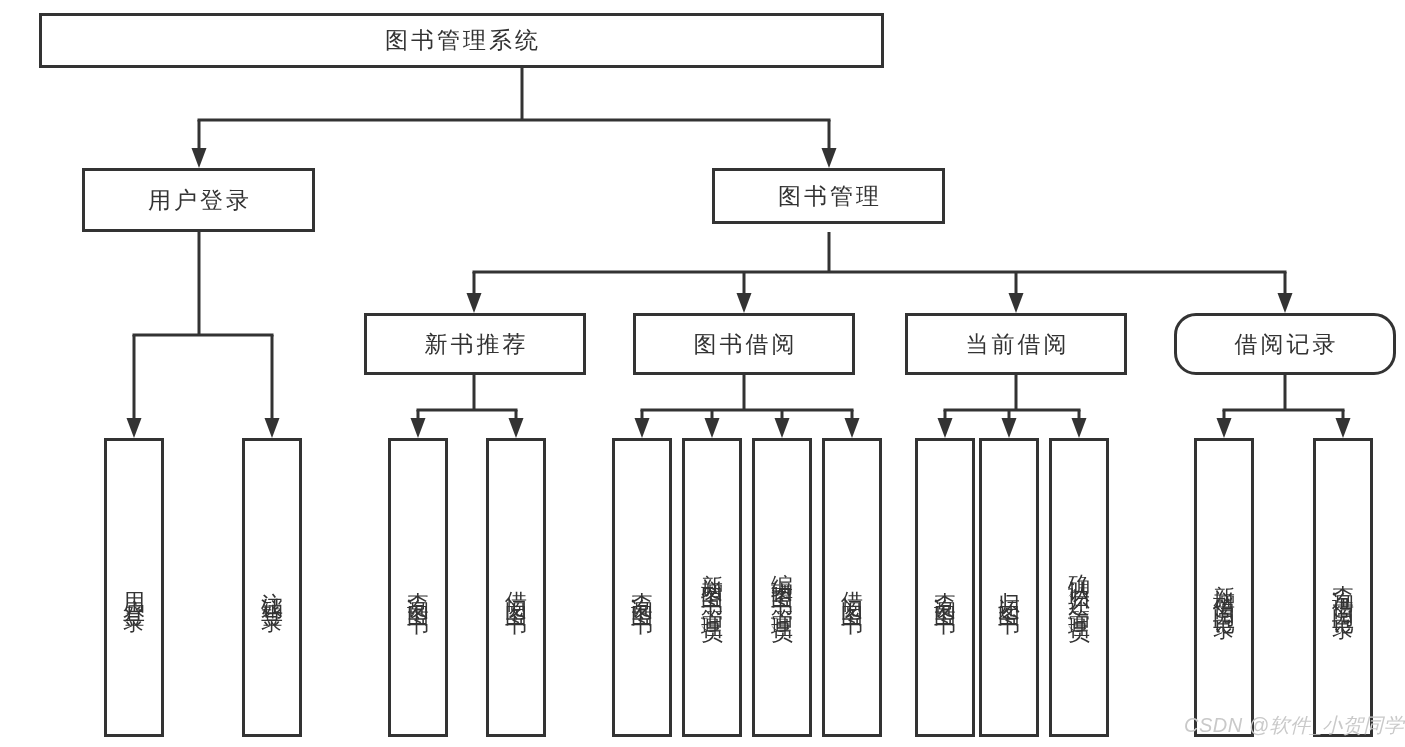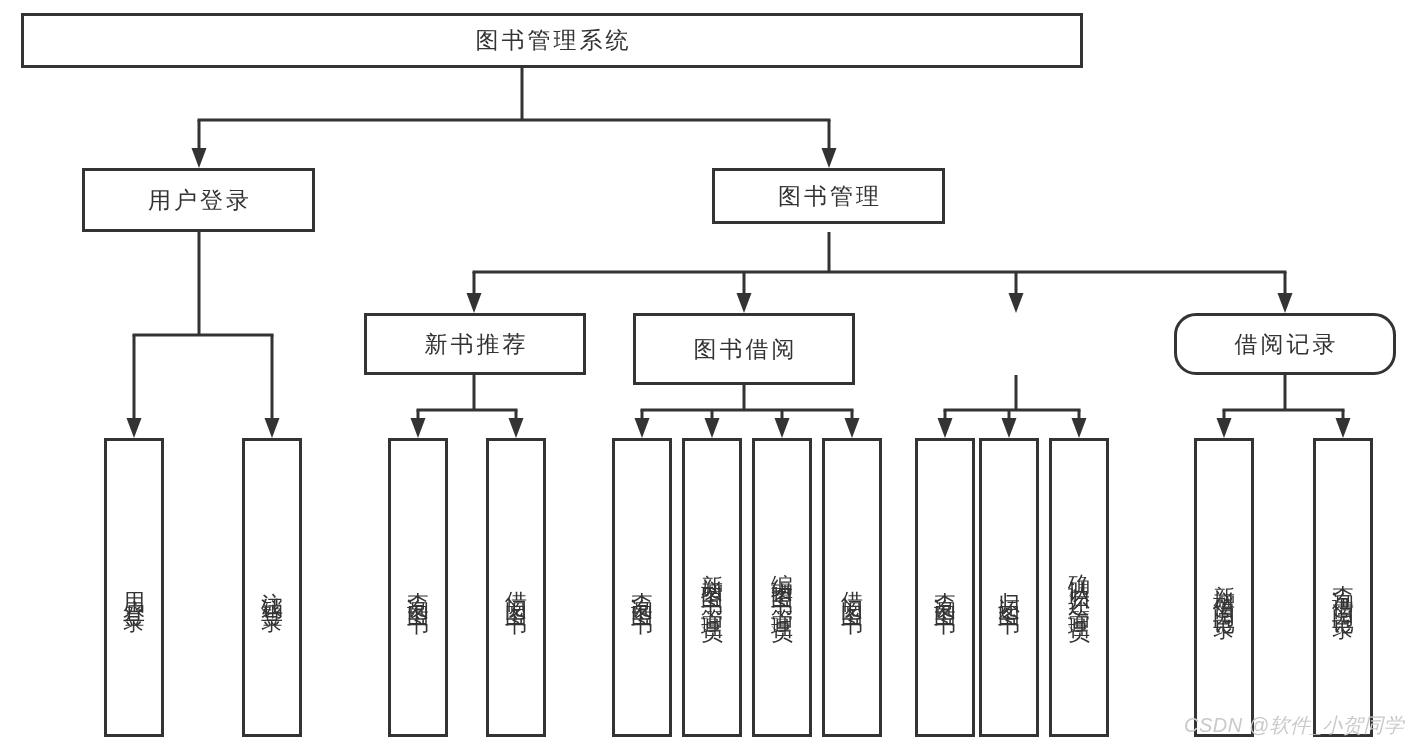--- a/index.html
+++ b/index.html
@@ -104,36 +104,39 @@
       <line x1="1079" y1="410" x2="1079" y2="423" stroke="#333333" stroke-width="3"></line>
       <polygon points="1071.5,418 1086.5,418 1079,438" fill="#333333"></polygon>
       <line x1="1285" y1="375" x2="1285" y2="410" stroke="#333333" stroke-width="3"></line>
       <line x1="1222.5" y1="410" x2="1344.5" y2="410" stroke="#333333" stroke-width="3"></line>
       <line x1="1224" y1="410" x2="1224" y2="423" stroke="#333333" stroke-width="3"></line>
       <polygon points="1216.5,418 1231.5,418 1224,438" fill="#333333"></polygon>
       <line x1="1343" y1="410" x2="1343" y2="423" stroke="#333333" stroke-width="3"></line>
       <polygon points="1335.5,418 1350.5,418 1343,438" fill="#333333"></polygon>
     </svg>
 
-  <div class="node h-node" style="left:21px; top:13px; width:1062px; height:55px;">
+  <div class="node h-node" style="left:39px; top:13px; width:845px; height:55px;">
     <span>图书管理系统</span>
   </div>
 
   <div class="node h-node" style="left:82px; top:168px; width:233px; height:64px;">
     <span>用户登录</span>
   </div>
   <div class="node h-node" style="left:712px; top:168px; width:233px; height:56px;">
     <span>图书管理</span>
   </div>
 
   <div class="node h-node" style="left:364px; top:313px; width:222px; height:62px;align-items:center;">
     <span>新书推荐</span>
   </div>
-  <div class="node h-node" style="left:633px; top:313px; width:222px; height:72px;">
+  <div class="node h-node" style="left:633px; top:313px; width:222px; height:62px;">
     <span>图书借阅</span>
+  </div>
+  <div class="node h-node" style="left:905px; top:313px; width:222px; height:62px;">
+    <span>当前借阅</span>
   </div>
   <div class="node h-node" style="left:1174px; top:313px; width:222px; height:62px;border-radius:22px;">
     <span>借阅记录</span>
   </div>
 
   <div class="node v-node" style="left:104px; top:438px; width:60px; height:299px;">
     <span>用户登录</span>
   </div>
   <div class="node v-node" style="left:242px; top:438px; width:60px; height:299px;">
     <span>注销登录</span>

